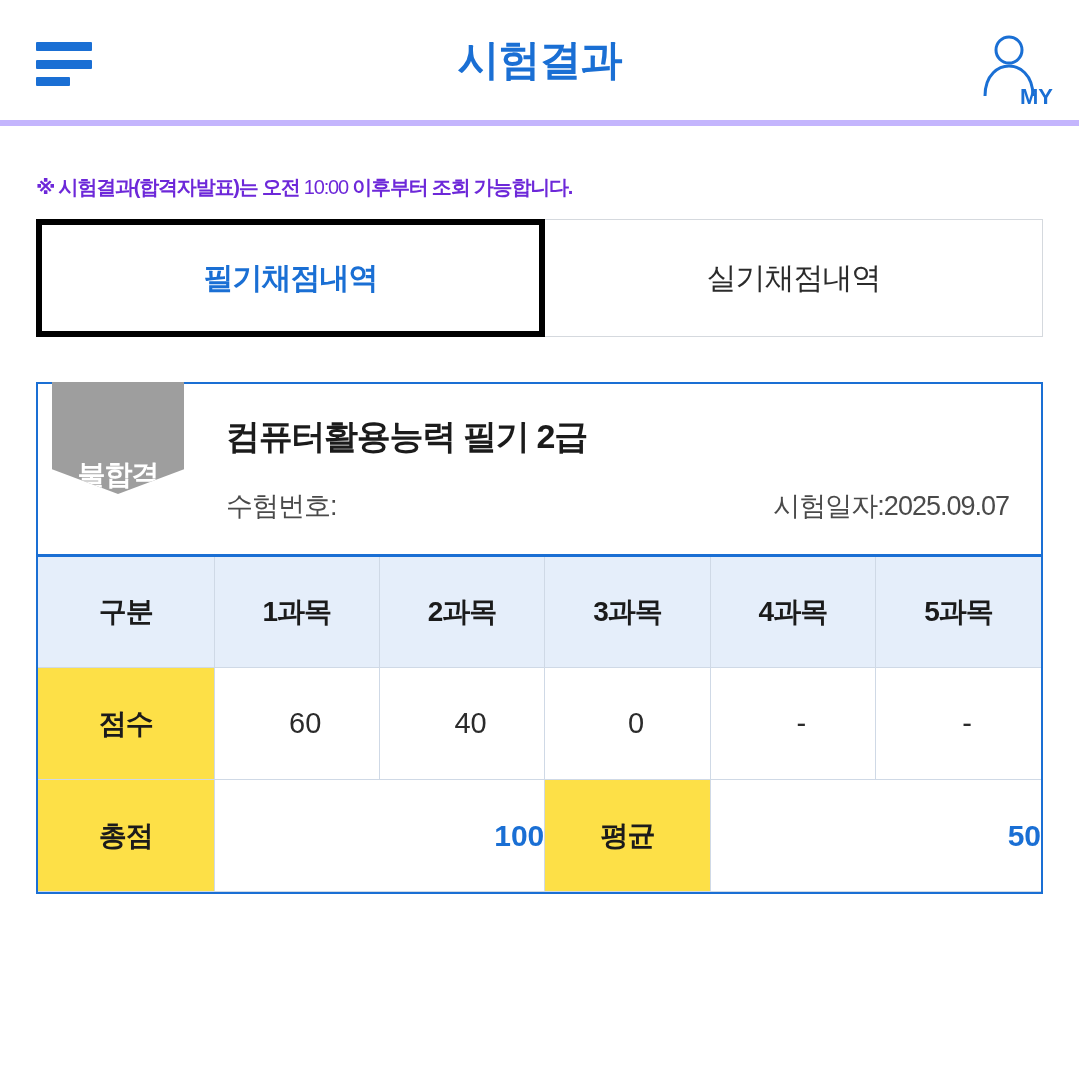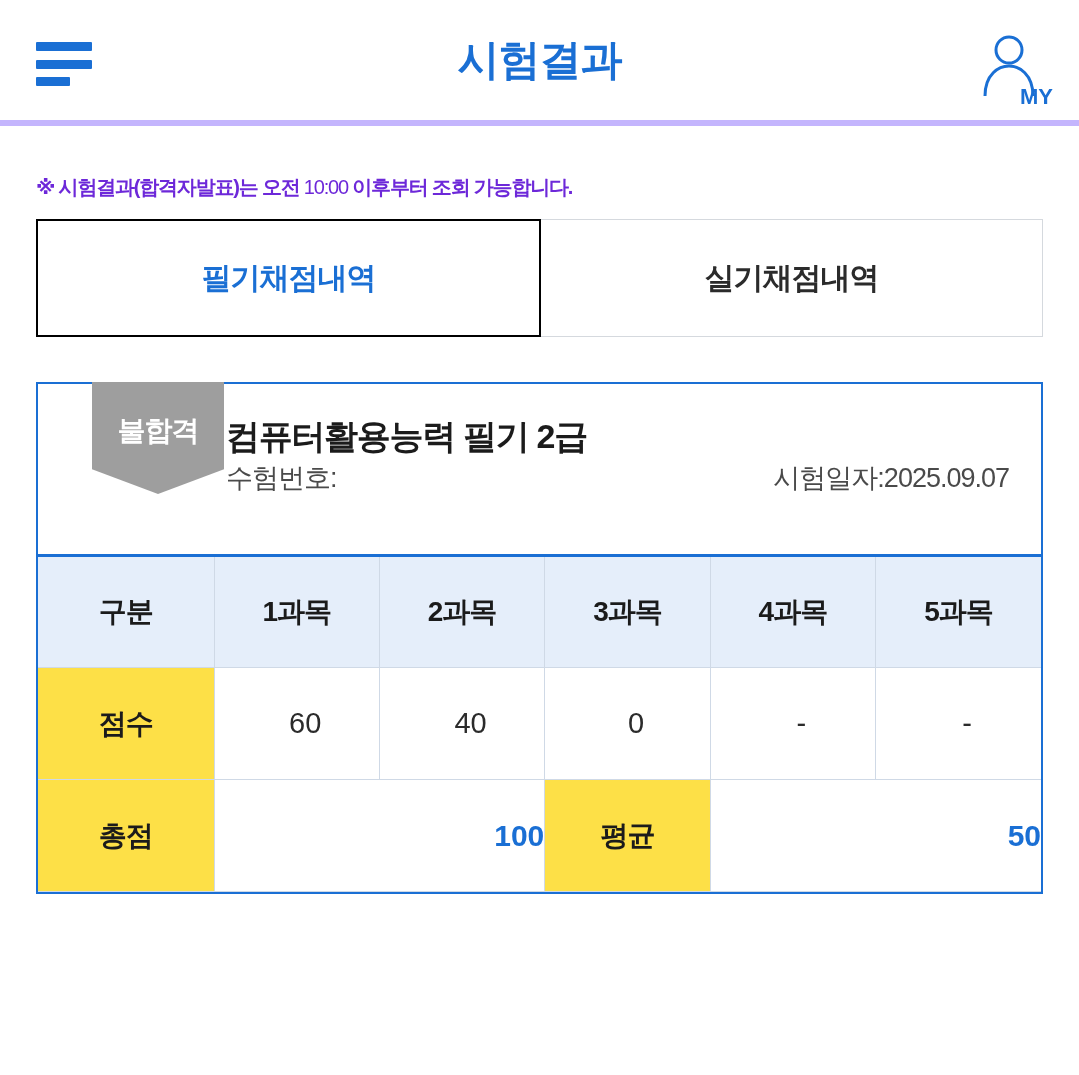--- a/index.html
+++ b/index.html
@@ -84,24 +84,23 @@
   }
   .tab {
     flex: 1;
     display: flex;
     align-items: center;
     justify-content: center;
     font-size: 30px;
     letter-spacing: -1px;
     cursor: pointer;
     background: #ffffff;
-    font-weight: bold;
   }
   .tab.active {
-    border: 2px solid #000000;
+    border: 6px solid #000000;
     color: #1a6fd4;
     font-weight: bold;
   }
   .tab.inactive {
     border: 1px solid #d5d9de;
     border-left: none;
     color: #2b2b2b;
   }
 
   
@@ -117,40 +116,40 @@
   }
   .ribbon {
     position: absolute;
     left: 14px;
     top: -2px;
     width: 132px;
     height: 112px;
     background: #9e9e9e;
     clip-path: polygon(0 0, 100% 0, 100% 78%, 50% 100%, 0 78%);
     display: flex;
-    align-items: flex-start;
+    align-items: flex-end;
     justify-content: center;
     padding-top: 30px;
-    margin-left: 40px;
   }
   .ribbon span {
     color: #ffffff;
     font-size: 28px;
     font-weight: bold;
     letter-spacing: -1px;
   }
   .cert-name {
     margin-left: 160px;
     font-size: 34px;
     font-weight: bold;
     color: #1b1b1b;
     letter-spacing: -1.3px;
   }
   .card-sub {
     margin-left: 160px;
+    margin-top: 28px;
     display: flex;
     justify-content: space-between;
     align-items: baseline;
     padding-right: 4px;
     gap: 48px;
   }
   .exam-no, .exam-date {
     font-size: 27px;
     color: #4a4a4a;
     letter-spacing: -1px;

